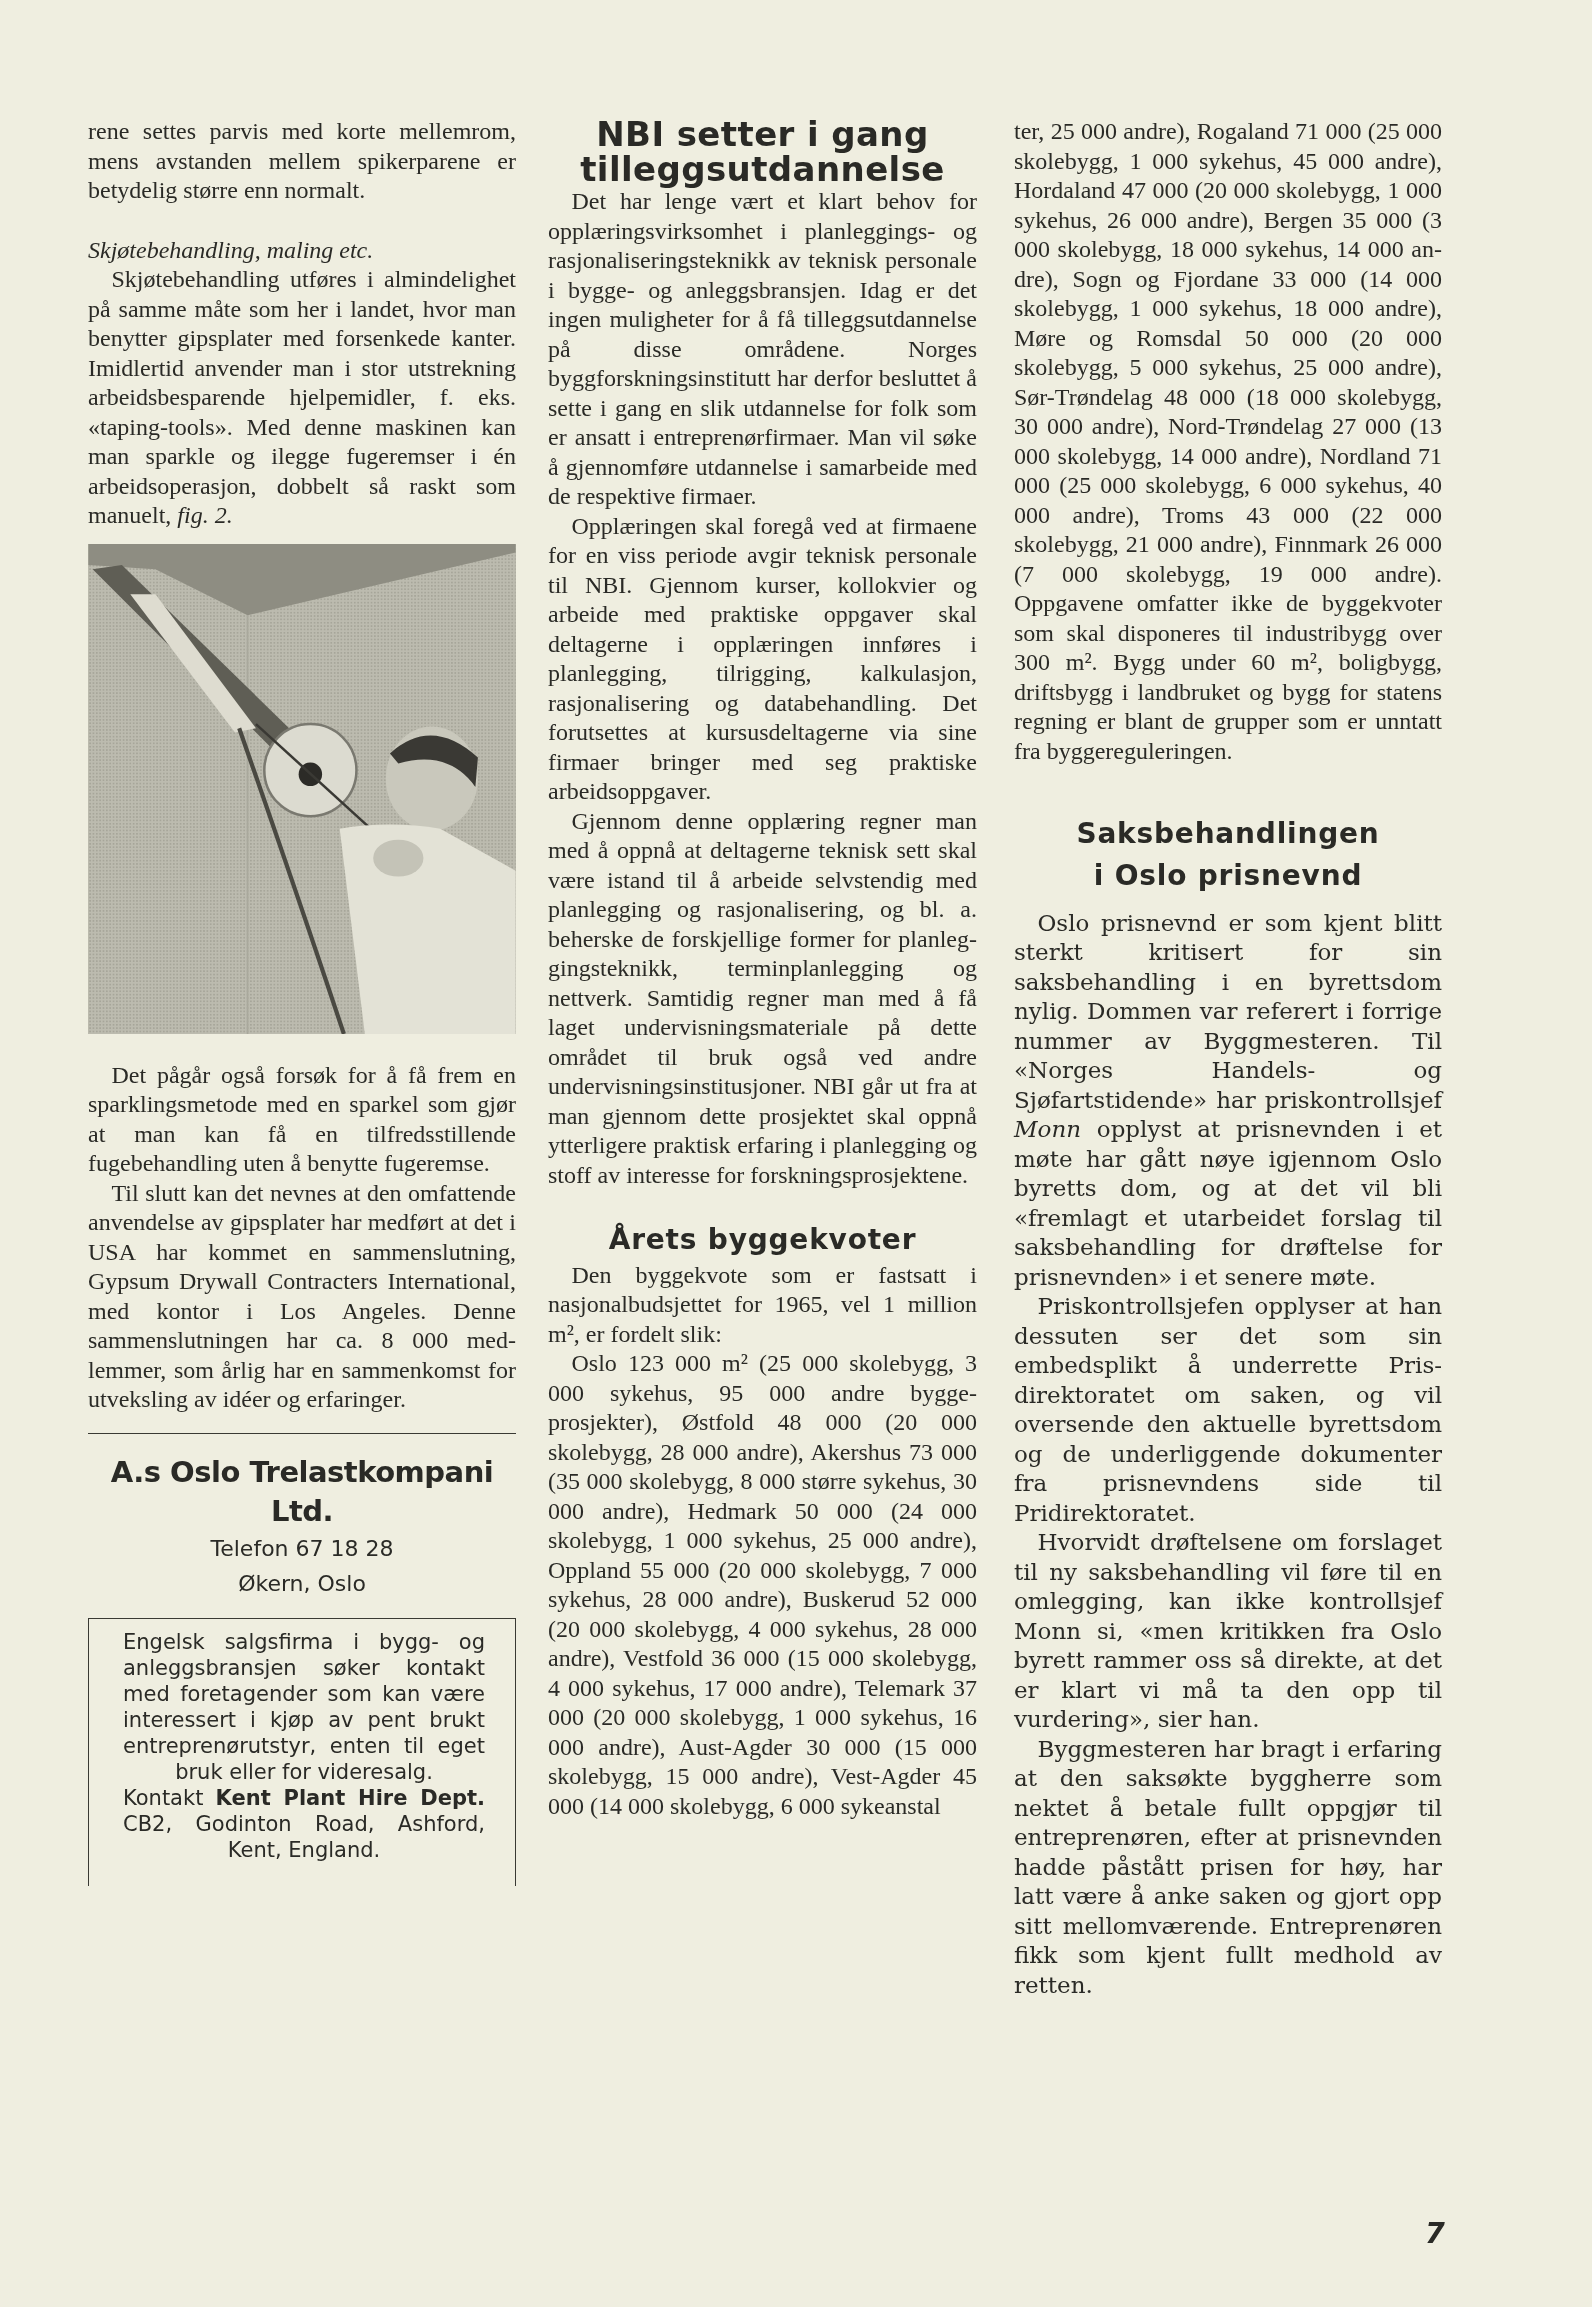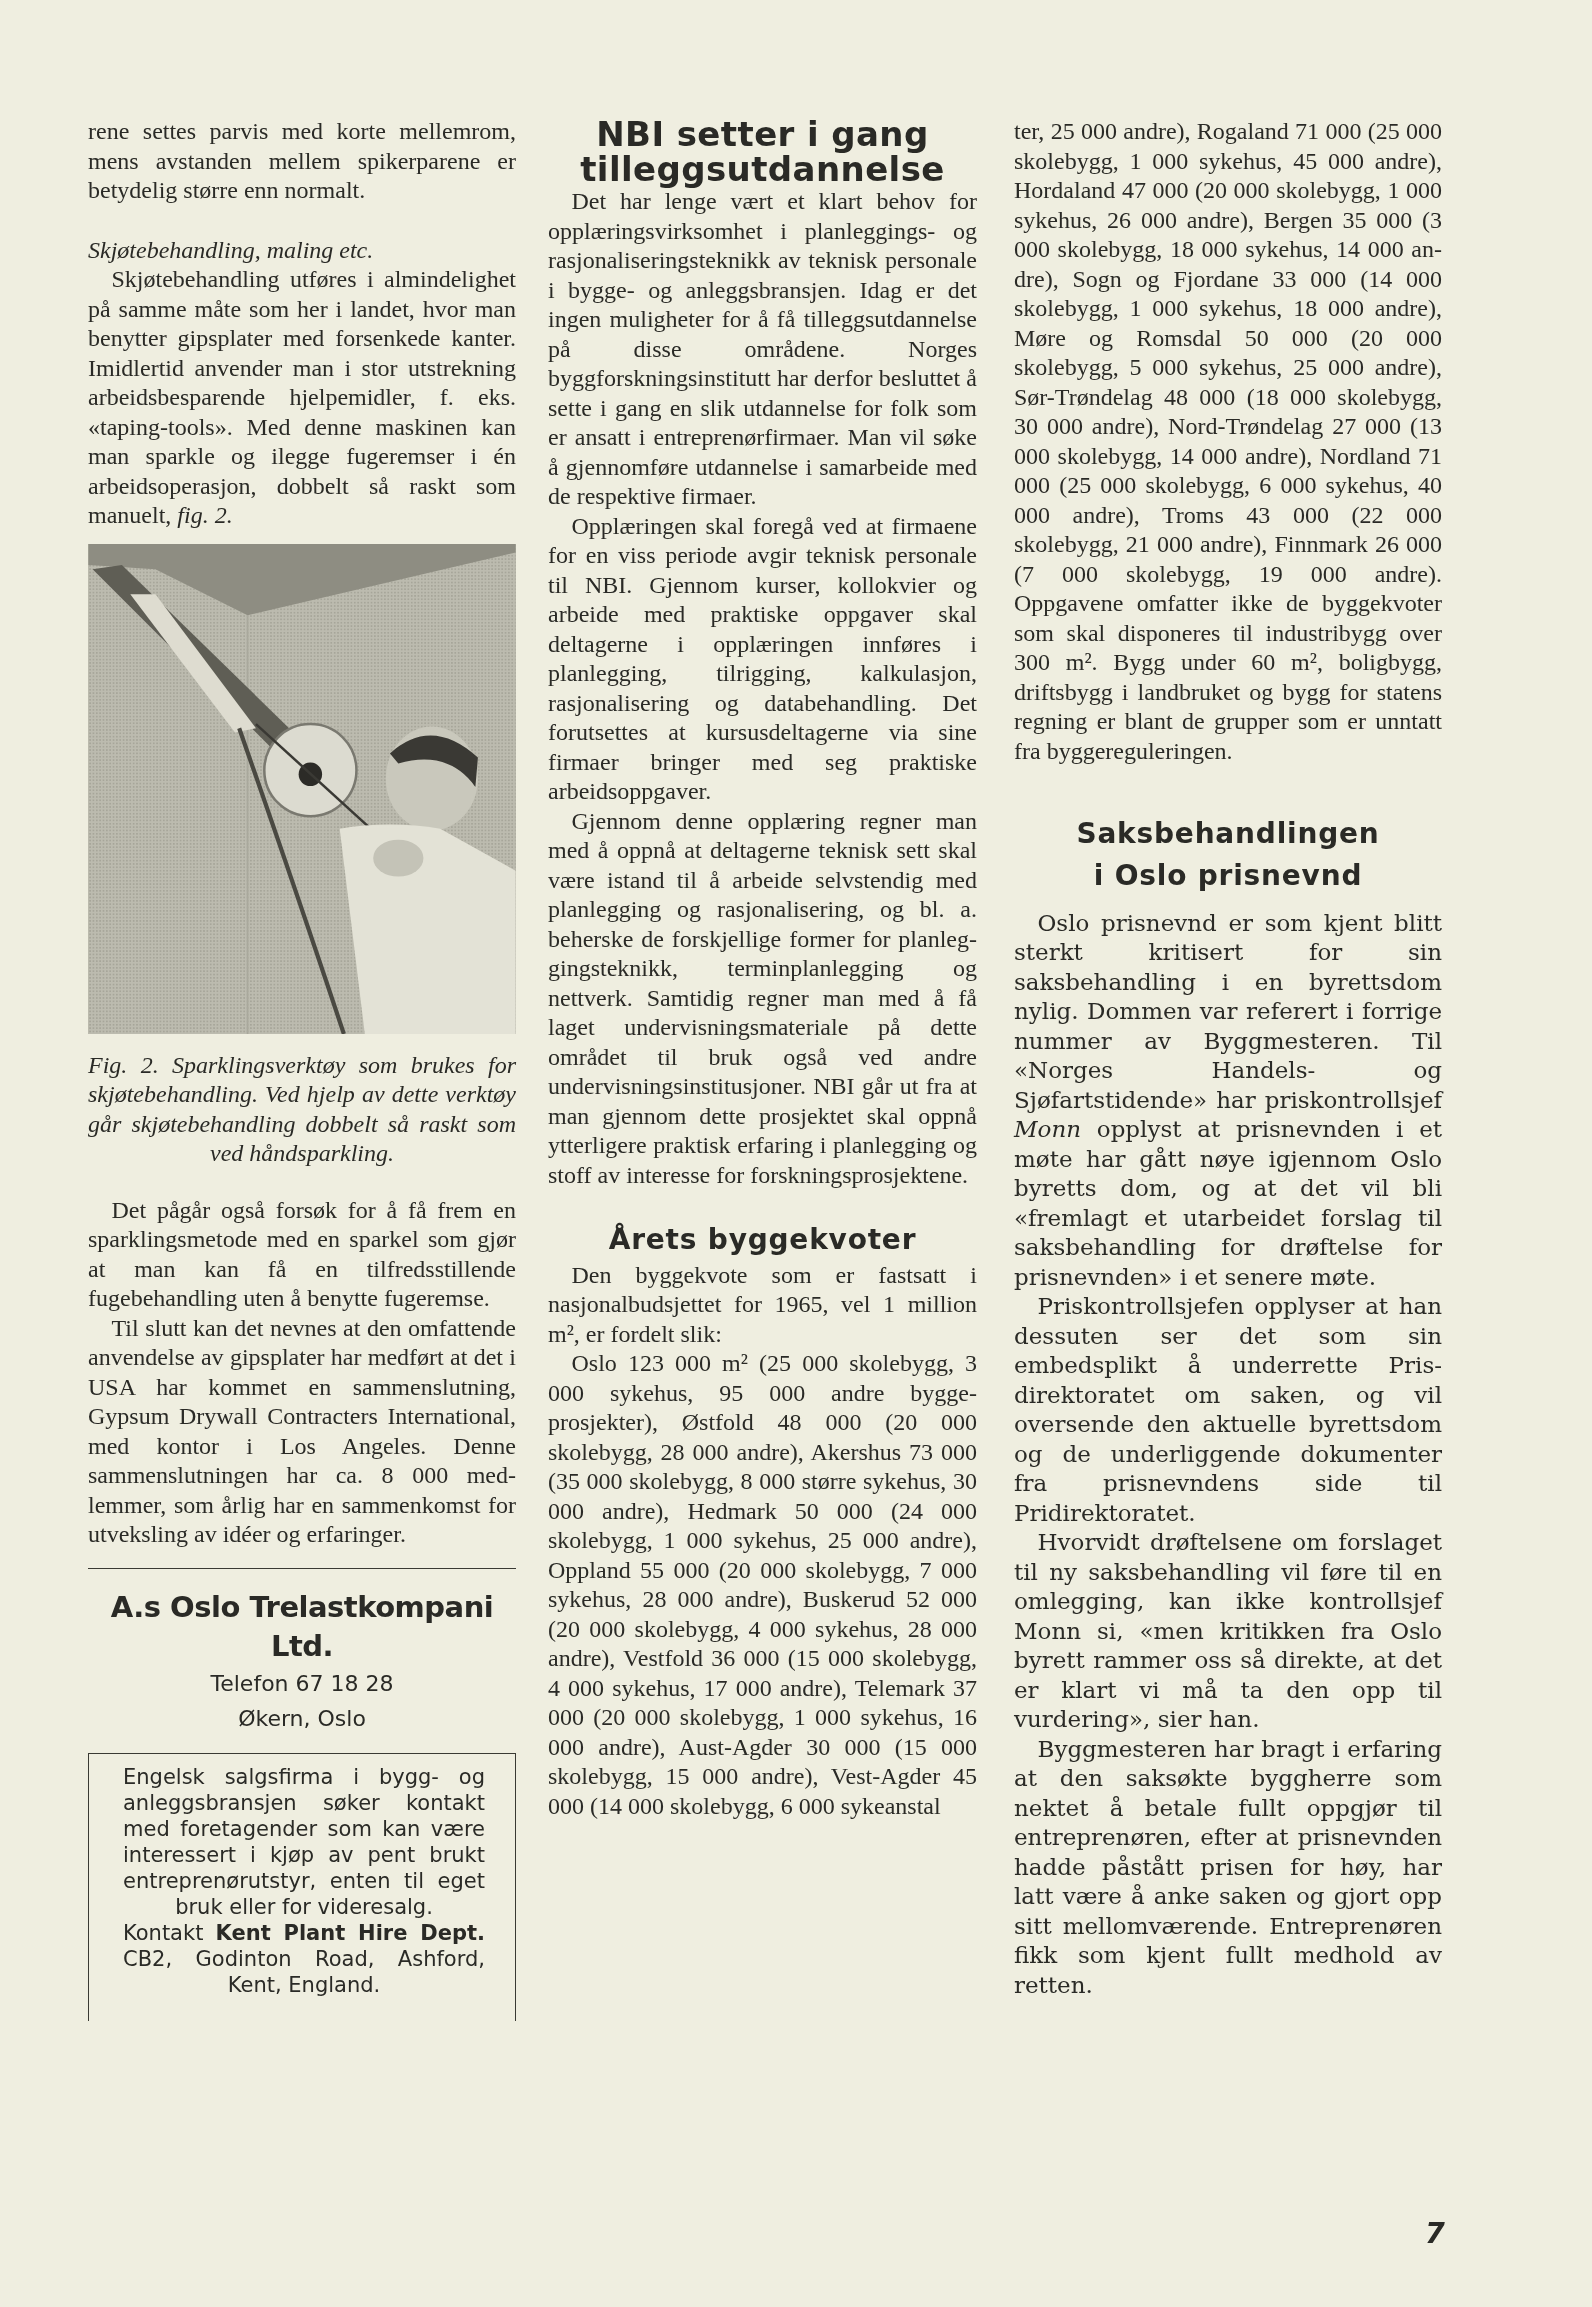--- a/index.html
+++ b/index.html
@@ -156,21 +156,20 @@
         <line x1="200" y1="215" x2="370" y2="370" stroke="#3a3934" stroke-width="3"></line>
         <path d="M180 220 Q 250 420 305 585" stroke="#4a4942" stroke-width="5" fill="none"></path>
 
         <ellipse cx="410" cy="280" rx="55" ry="62" fill="#c9c8bc"></ellipse>
         <path d="M360 250 Q 410 205 465 255 L 462 290 Q 430 245 370 262 Z" fill="#3a3934"></path>
         <path d="M300 340 Q 360 330 420 340 L 510 390 L 510 585 L 330 585 Z" fill="#e3e2d6"></path>
         <ellipse cx="370" cy="375" rx="30" ry="22" fill="#c4c3b7"></ellipse>
       </svg>
     </div>
 
-    <p class="caption">Fig. 2. Sparklingsverktøy som bru­kes for skjøtebehandling. Ved hjelp av dette verktøy går skjøtebehand­ling dobbelt så raskt som ved hånd­sparkling.</p>
 
     <div class="gap"></div>
     <p class="indent">Det pågår også forsøk for å få frem en sparklingsmetode med en sparkel som gjør at man kan få en tilfredsstillende fugebehandling uten å benytte fugeremse.</p>
     <p class="indent">Til slutt kan det nevnes at den omfattende anvendelse av gipsplater har medført at det i USA har kom­met en sammenslutning, Gypsum Drywall Contracters International, med kontor i Los Angeles. Denne sammenslutningen har ca. 8 000 med­lemmer, som årlig har en sammen­komst for utveksling av idéer og erfaringer.</p>
 
     <div class="rule"></div>
     <div class="company">A.s Oslo Trelastkompani Ltd.</div>
     <div class="company-line">Telefon 67 18 28</div>
     <div class="company-line">Økern, Oslo</div>
 

